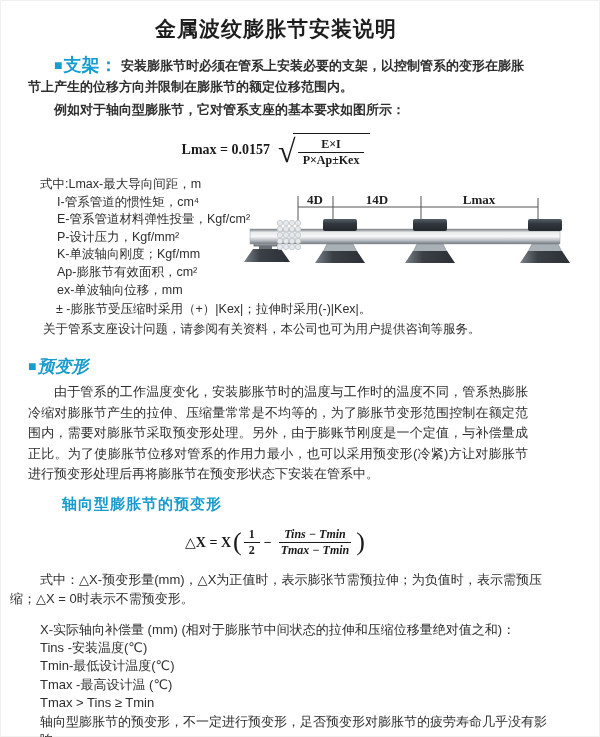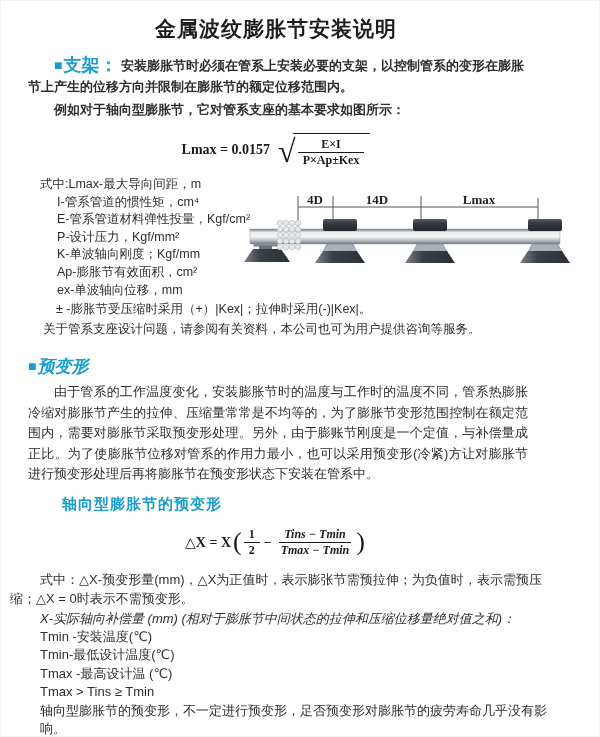--- a/index.html
+++ b/index.html
@@ -60,21 +60,21 @@
 
   .formula-2{margin-top:8px;height:42px;font-size:14px;}
   .paren{font-size:26px;font-weight:normal;line-height:1;padding:0 2px;transform:translateY(-1px);}
   .it{font-style:italic;}
 
   .desc-par{
     margin:6px 10px 0 10px;font-size:13px;line-height:19px;font-weight:500;
     text-indent:30px;text-align:justify;
   }
   .t-line{margin:0 0 0 40px;font-size:13px;line-height:18.4px;font-weight:500;}
-  .t-line.first{margin-top:2px;font-style:italic;}
+  .t-line.first{margin-top:13px;}
 
   .diagram{position:absolute;left:238px;top:193px;}
 </style>
 </head>
 <body>
 
 <div class="page">
 
   <h1 class="title">金属波纹膨胀节安装说明</h1>
 
@@ -208,21 +208,21 @@
     <span style="padding:0 4px;">−</span>
     <span class="frac frac-small no-upbar it">
       <span class="fnum">Tins − Tmin</span>
       <span class="fden">Tmax − Tmin</span>
     </span>
     <span class="paren">)</span>
   </div>
 
   <p class="desc-par">式中：△X-预变形量(mm)，△X为正值时，表示膨张节需预拉伸；为负值时，表示需预压缩；△X = 0时表示不需预变形。</p>
   <p class="t-line first">X-实际轴向补偿量 (mm) (相对于膨胀节中间状态的拉伸和压缩位移量绝对值之和)：</p>
-  <p class="t-line">Tmin -安装温度(℃)</p>
+  <p class="t-line">Tins -安装温度(℃)</p>
   <p class="t-line">Tmin-最低设计温度(℃)</p>
   <p class="t-line">Tmax -最高设计温  (℃)</p>
   <p class="t-line">Tmax &gt; Tins ≥ Tmin</p>
   <p class="t-line">轴向型膨胀节的预变形，不一定进行预变形，足否预变形对膨胀节的疲劳寿命几乎没有影响。</p>
 
   <h3 class="sub-head big">横向型膨胀节的预变形-冷紧</h3>
 
 </div>
 
 </body></html>

